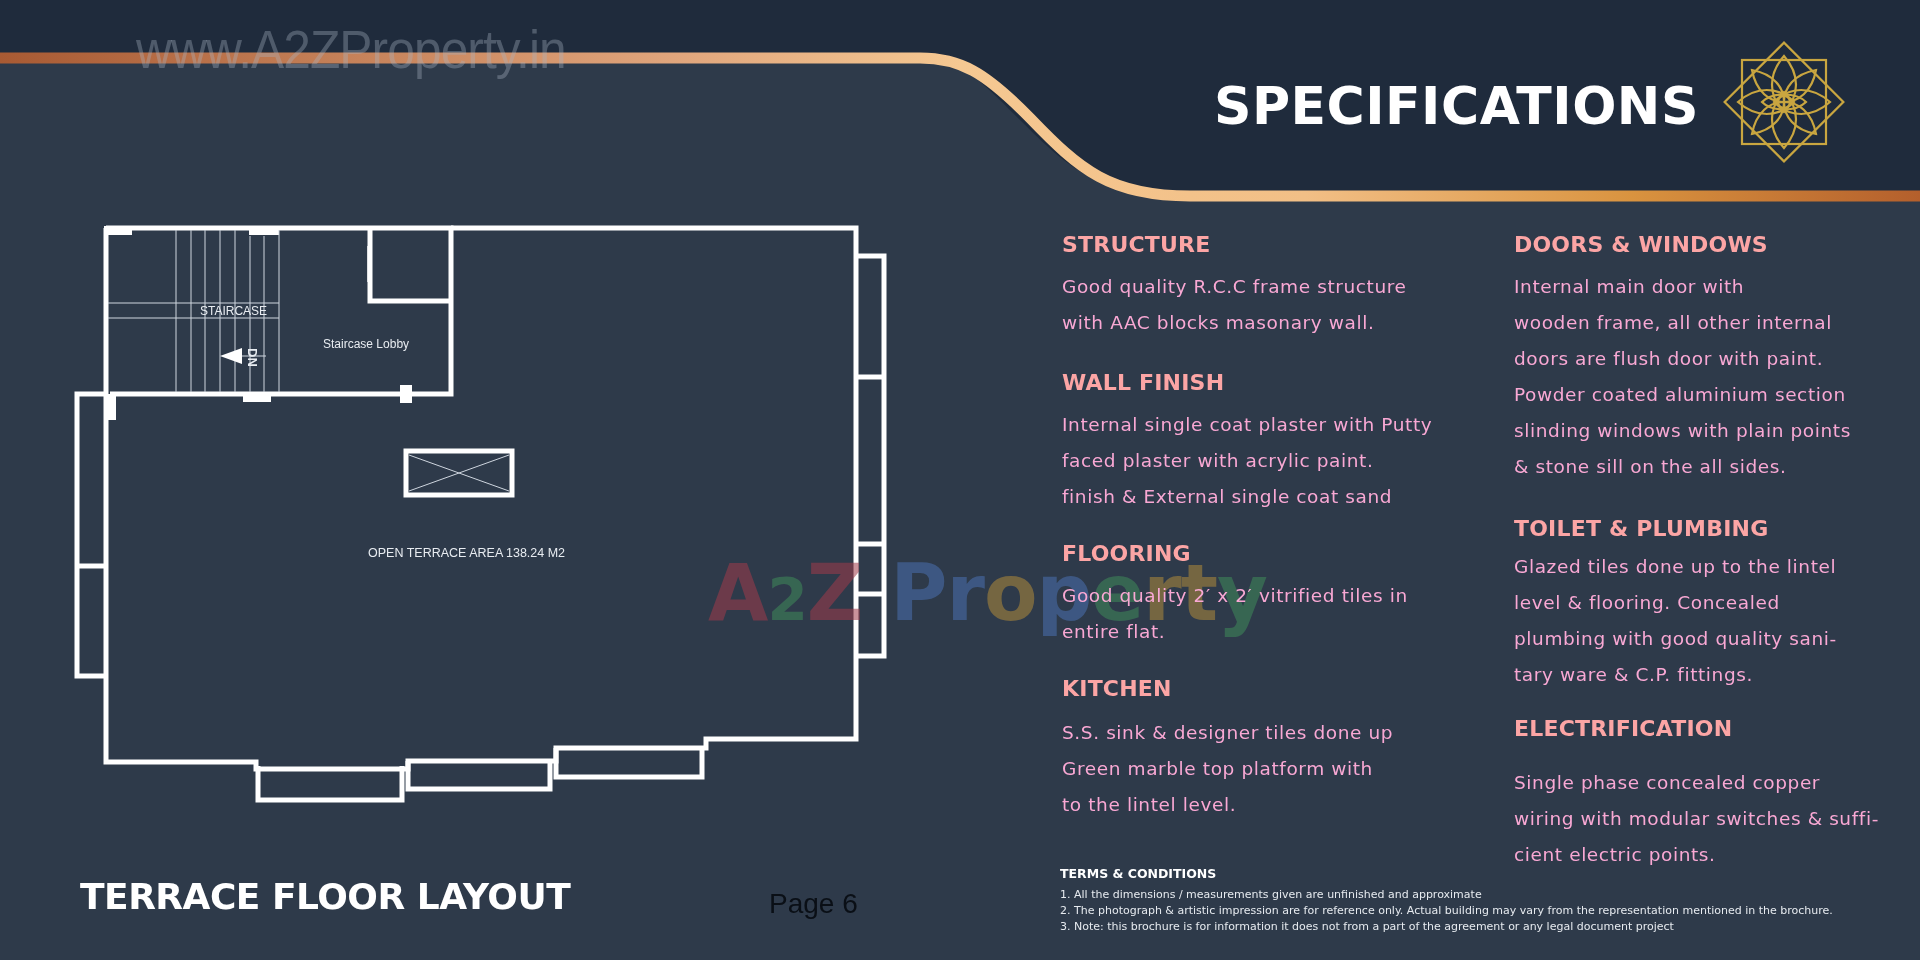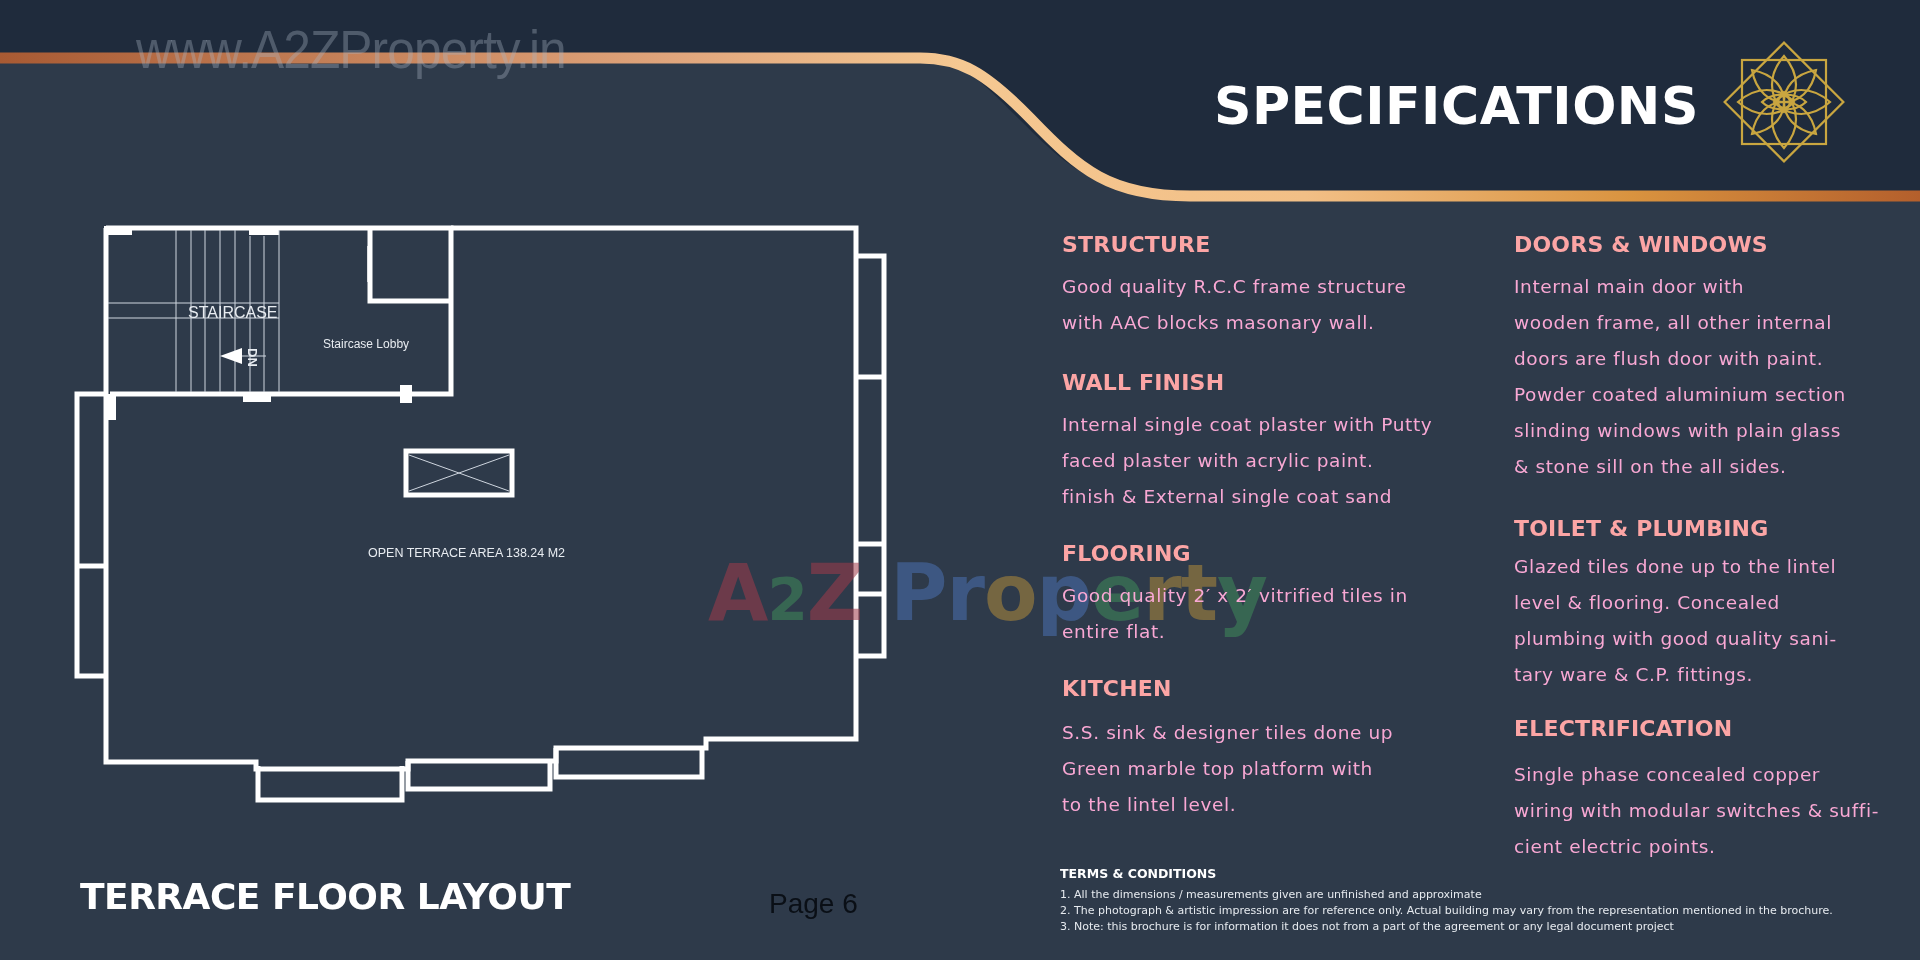--- a/index.html
+++ b/index.html
@@ -23,21 +23,21 @@
       font-size: 52px; letter-spacing: 0.5px; color: #ffffff;
       white-space: nowrap;
     }
     .logo { position: absolute; left: 1722px; top: 40px; width: 124px; height: 124px; }
 
     .plan { position: absolute; left: 0; top: 0; width: 900px; height: 820px; }
     .plan-label {
       position: absolute; font-family: "Liberation Sans", sans-serif;
       color: #e8ecf1; white-space: nowrap;
     }
-    .lbl-staircase { left: 188px; top: 304px; font-size: 16px; }
+    .lbl-staircase { left: 200px; top: 304px; font-size: 12px; }
     .lbl-lobby { left: 323px; top: 337px; font-size: 12px; }
     .lbl-dn { left: 260px; top: 348px; font-size: 13px; font-weight: bold; transform: rotate(90deg); transform-origin: left top; }
     .lbl-terrace { left: 368px; top: 546px; font-size: 12.5px; }
 
     .a2z-mark {
       position: absolute; left: 692px; top: 548px;
       font-family: "DejaVu Sans", sans-serif; font-weight: bold; font-size: 78px;
       letter-spacing: -1px; white-space: nowrap; opacity: 0.55; pointer-events: none; margin-left: 16px;
     }
     .a2z-mark span { display: inline-block; }
@@ -211,36 +211,36 @@
 </div>
 
 <div class="spec-col col-right">
   <div class="spec-block" style="top:0">
     <h3 class="spec-head">DOORS &amp; WINDOWS</h3>
     <div class="spec-body">
       <div>Internal main door with</div>
       <div>wooden frame, all other internal</div>
       <div>doors are flush door with paint.</div>
       <div>Powder coated aluminium section</div>
-      <div>slinding windows with plain glass</div>
+      <div>slinding windows with plain points</div>
       <div>&amp; stone sill on the all sides.</div>
     </div>
   </div>
   <div class="spec-block" style="top:284px">
     <h3 class="spec-head">TOILET &amp; PLUMBING</h3>
     <div class="spec-body" style="margin-top:8px">
       <div>Glazed tiles done up to the lintel</div>
       <div>level &amp; flooring. Concealed</div>
       <div>plumbing with good quality sani-</div>
       <div>tary ware &amp; C.P. fittings.</div>
     </div>
   </div>
   <div class="spec-block" style="top:484px">
     <h3 class="spec-head">ELECTRIFICATION</h3>
-    <div class="spec-body" style="margin-top:16px">
+    <div class="spec-body" style="margin-top:24px">
       <div>Single phase concealed copper</div>
       <div>wiring with modular switches &amp; suffi-</div>
       <div>cient electric points.</div>
     </div>
   </div>
 </div>
 
 <div class="terms">
   <div class="terms-head">TERMS &amp; CONDITIONS</div>
   <div class="terms-line">1. All the dimensions / measurements given are unfinished and approximate</div>

